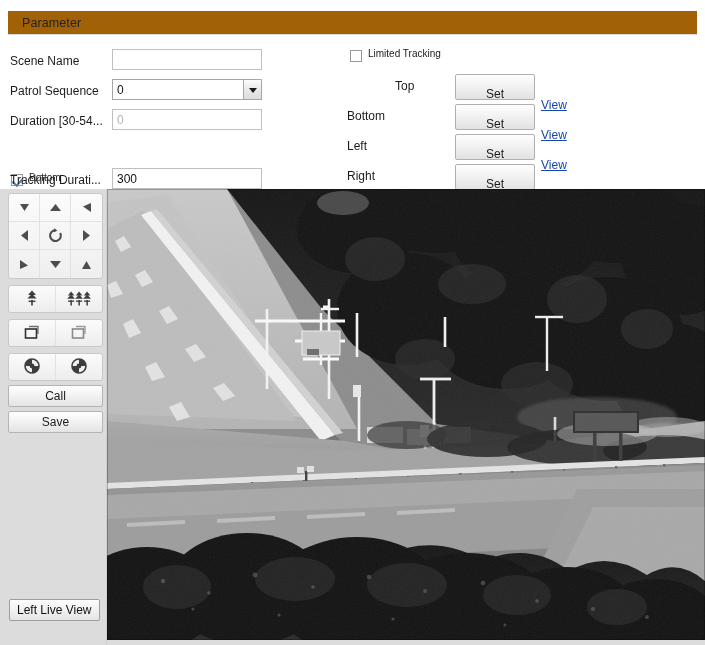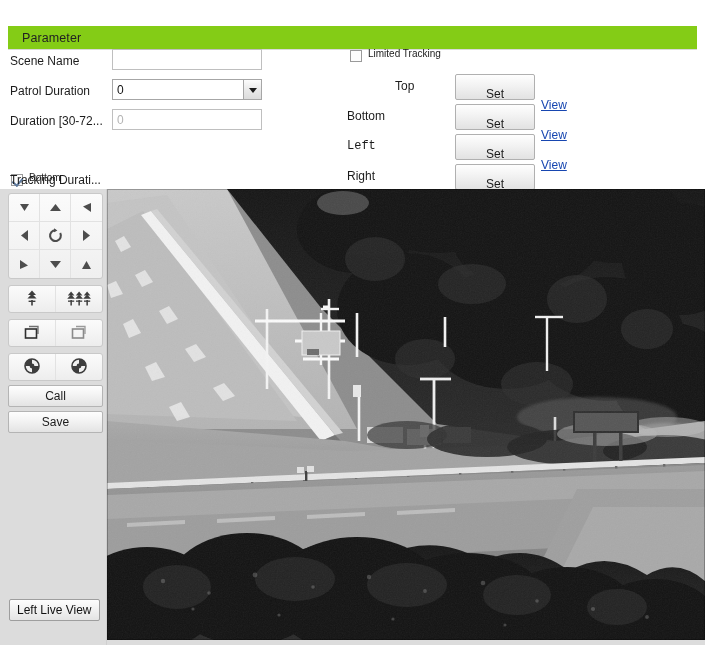--- a/index.html
+++ b/index.html
@@ -14,24 +14,24 @@
     font-size: 12px;
     color: #1a1a1a;
     overflow: hidden;
     position: relative;
   }
 
   
   .panel-header {
     position: absolute;
     left: 8px;
-    top: 26px;
+    top: 11px;
     width: 689px;
     height: 24px;
-    background: #84cc16;
+    background: #a16207;
     border-bottom: 1px solid #d9d9d9;
     box-sizing: border-box;
   }
   .panel-header-title {
     position: absolute;
     left: 14px;
     top: 5px;
     font-size: 12.5px;
     color: #222;
     letter-spacing: 0.1px;
@@ -269,50 +269,51 @@
 
 <div class="panel-header">
   <span class="panel-header-title">Parameter</span>
 </div>
 
 <div class="form-area">
 
   <span class="row-label" style="left:10px; top:18px;">Scene Name</span>
   <input class="txt-input" style="left: 112px; top: 13px; width: 150px;" type="text" value="">
 
-  <span class="row-label" style="left:10px; top:48px;">Patrol Duration</span>
+  <span class="row-label" style="left:10px; top:48px;">Patrol Sequence</span>
   <div class="sel-wrap" style="left:112px; top:43px; width:150px;">
     <span class="sel-value">0</span>
     <span class="sel-btn"></span>
   </div>
 
-  <span class="row-label" style="left:10px; top:78px;">Duration [30-72...</span>
+  <span class="row-label" style="left:10px; top:78px;">Duration [30-54...</span>
   <input class="txt-input" style="left: 112px; top: 73px; width: 150px;" type="text" placeholder="0">
 
   <div class="cbx-row" style="left:11px; top:138px;">
     <span class="cbx checked"></span>
     <span class="cbx-label">Bottom</span>
   </div>
 
   <span class="row-label" style="left:10px; top:137px;">Tracking Durati...</span>
+  <input class="txt-input" style="left: 112px; top: 132px; width: 150px;" type="text" value="300">
 
   <div class="cbx-row" style="left:350px; top:14px;">
     <span class="cbx"></span>
     <span class="cbx-label">Limited Tracking</span>
   </div>
 
   <span class="row-label" style="left:347px; top:43px;margin-left:48px;">Top</span>
   <button class="btn-set" style="left:455px; top:38px;">Set</button>
   <span class="link-view" style="left:541px; top:42px;">View</span>
 
   <span class="row-label" style="left:347px; top:73px;">Bottom</span>
   <button class="btn-set" style="left:455px; top:68px;">Set</button>
   <span class="link-view" style="left:541px; top:72px;">View</span>
 
-  <span class="row-label" style="left:347px; top:103px;font-family:Liberation Mono, monospace;">Left</span>
+  <span class="row-label" style="left:347px; top:103px;">Left</span>
   <button class="btn-set" style="left:455px; top:98px;">Set</button>
   <span class="link-view" style="left:541px; top:102px;">View</span>
 
   <span class="row-label" style="left:347px; top:133px;">Right</span>
   <button class="btn-set" style="left:455px; top:128px;">Set</button>
   <span class="link-view" style="left:541px; top:132px;">View</span>
 </div>
 
 <div class="live-region">
 

